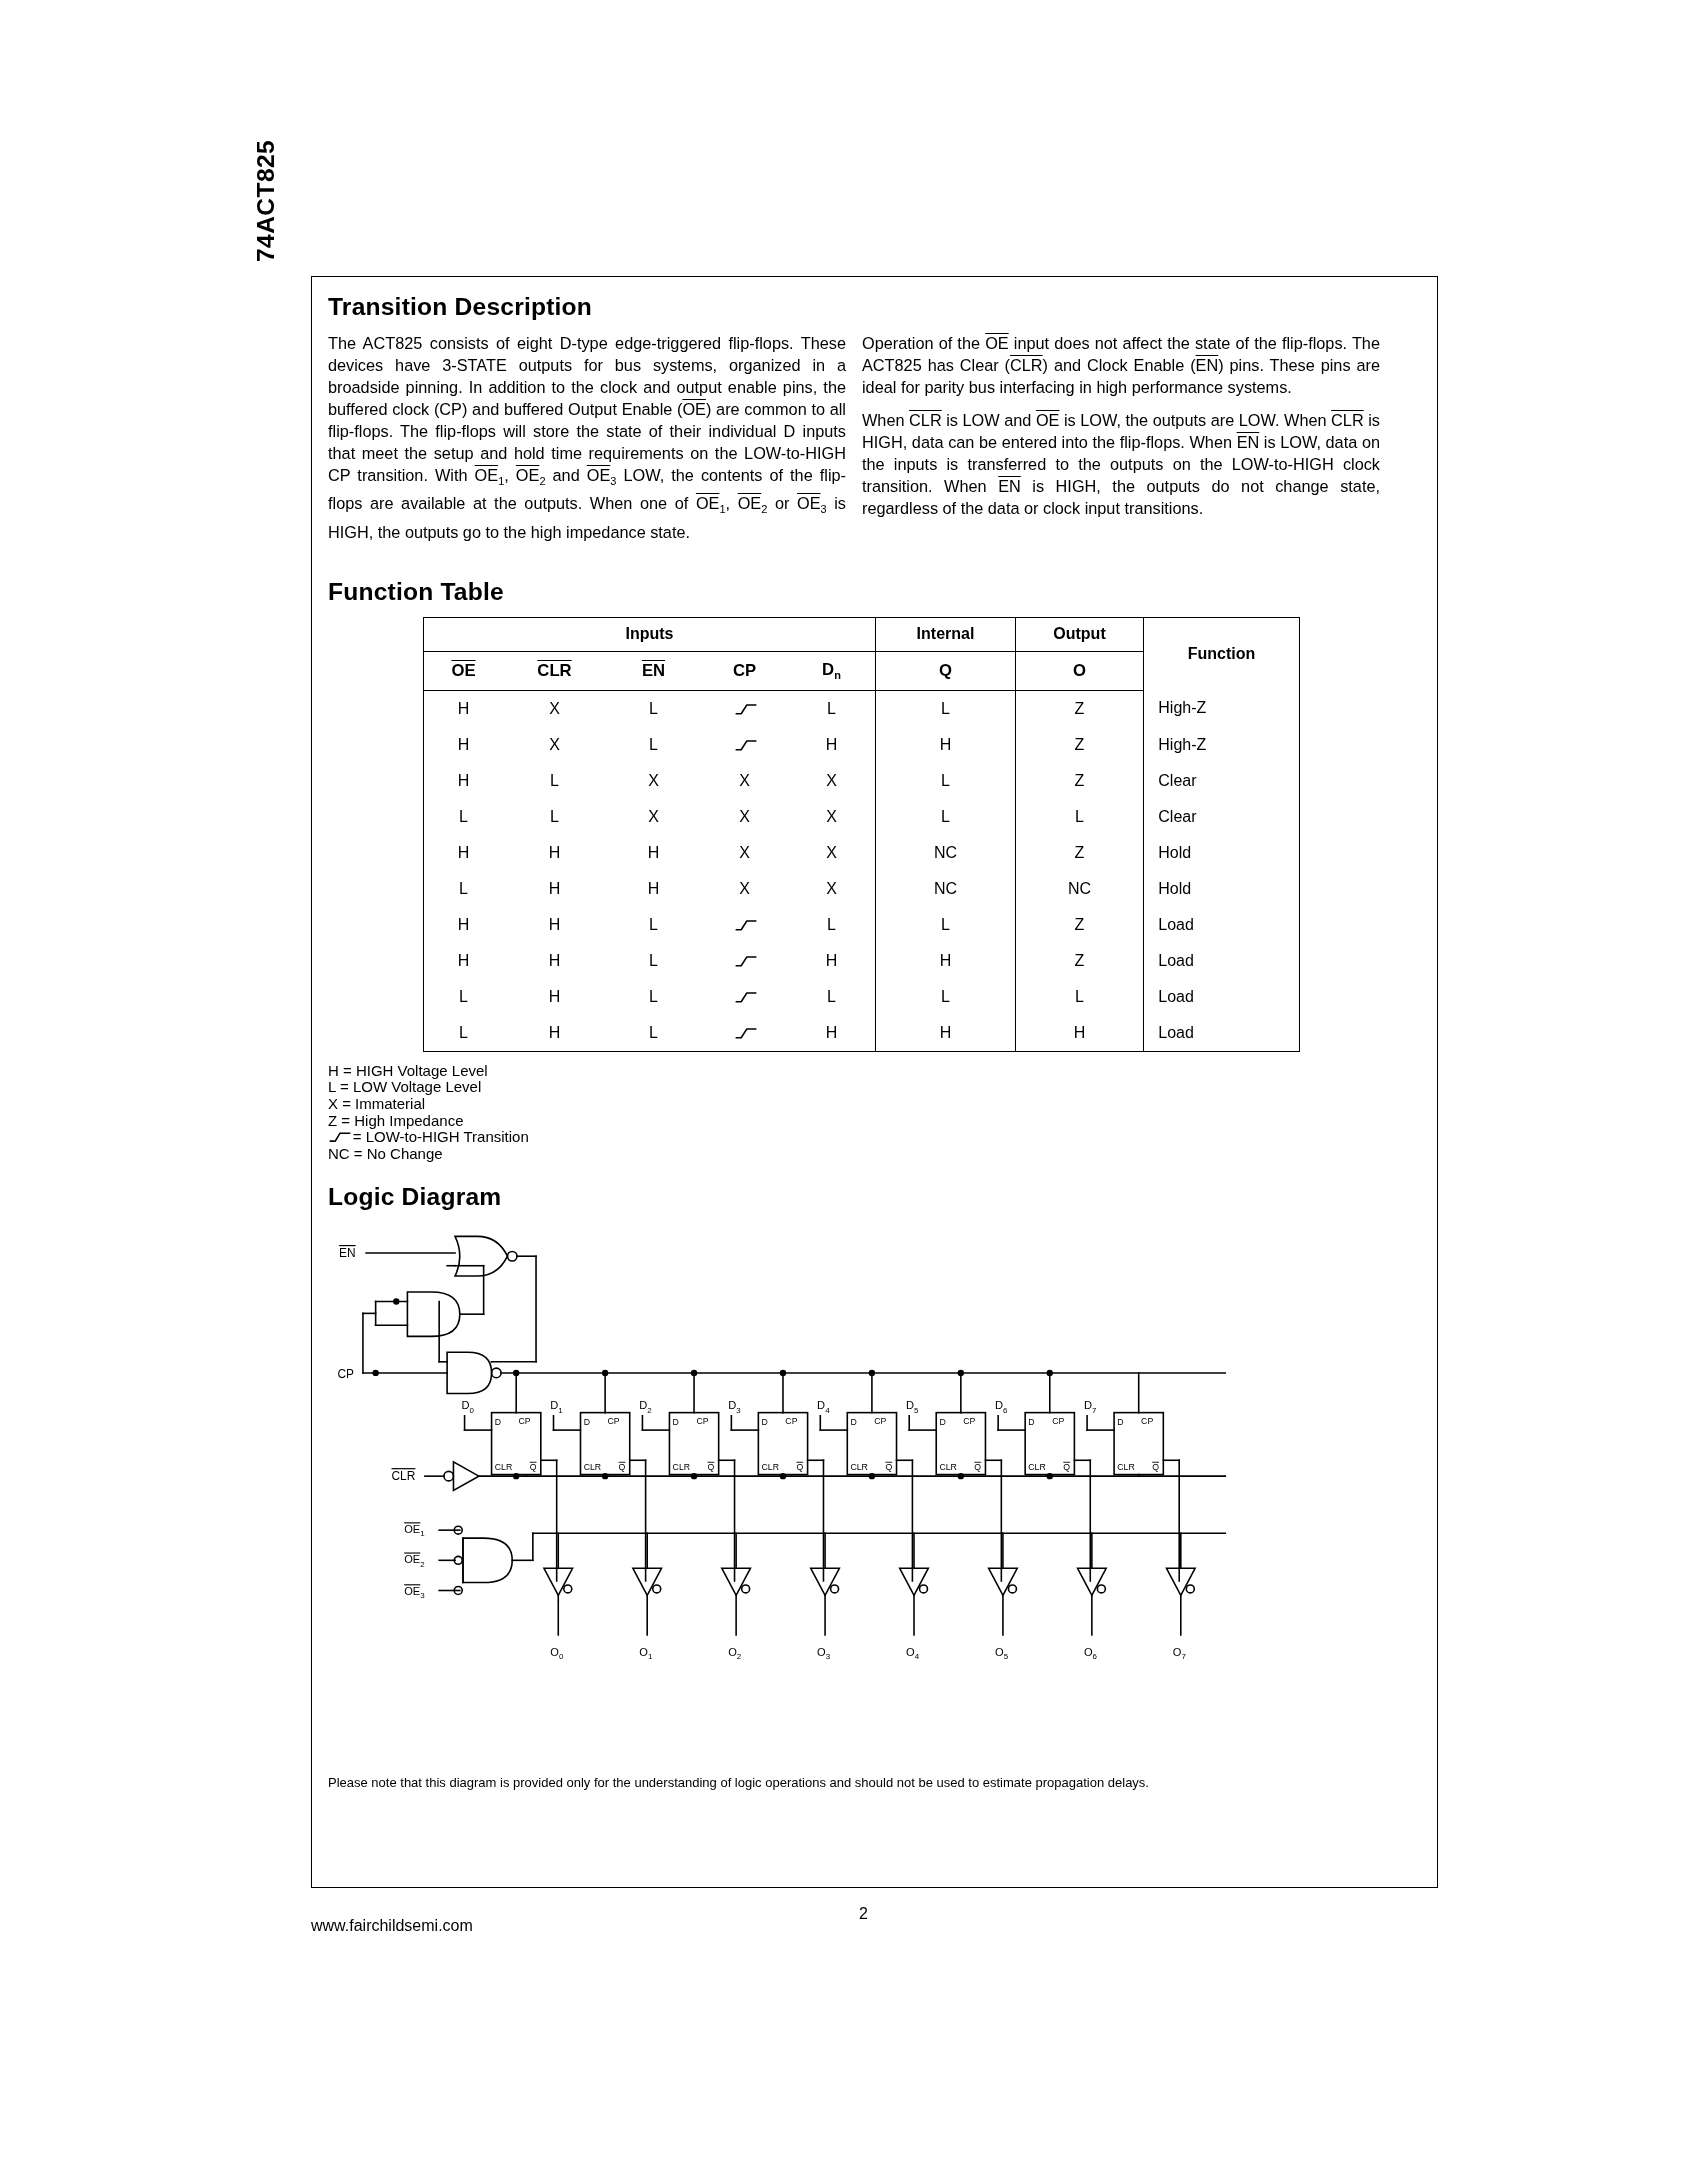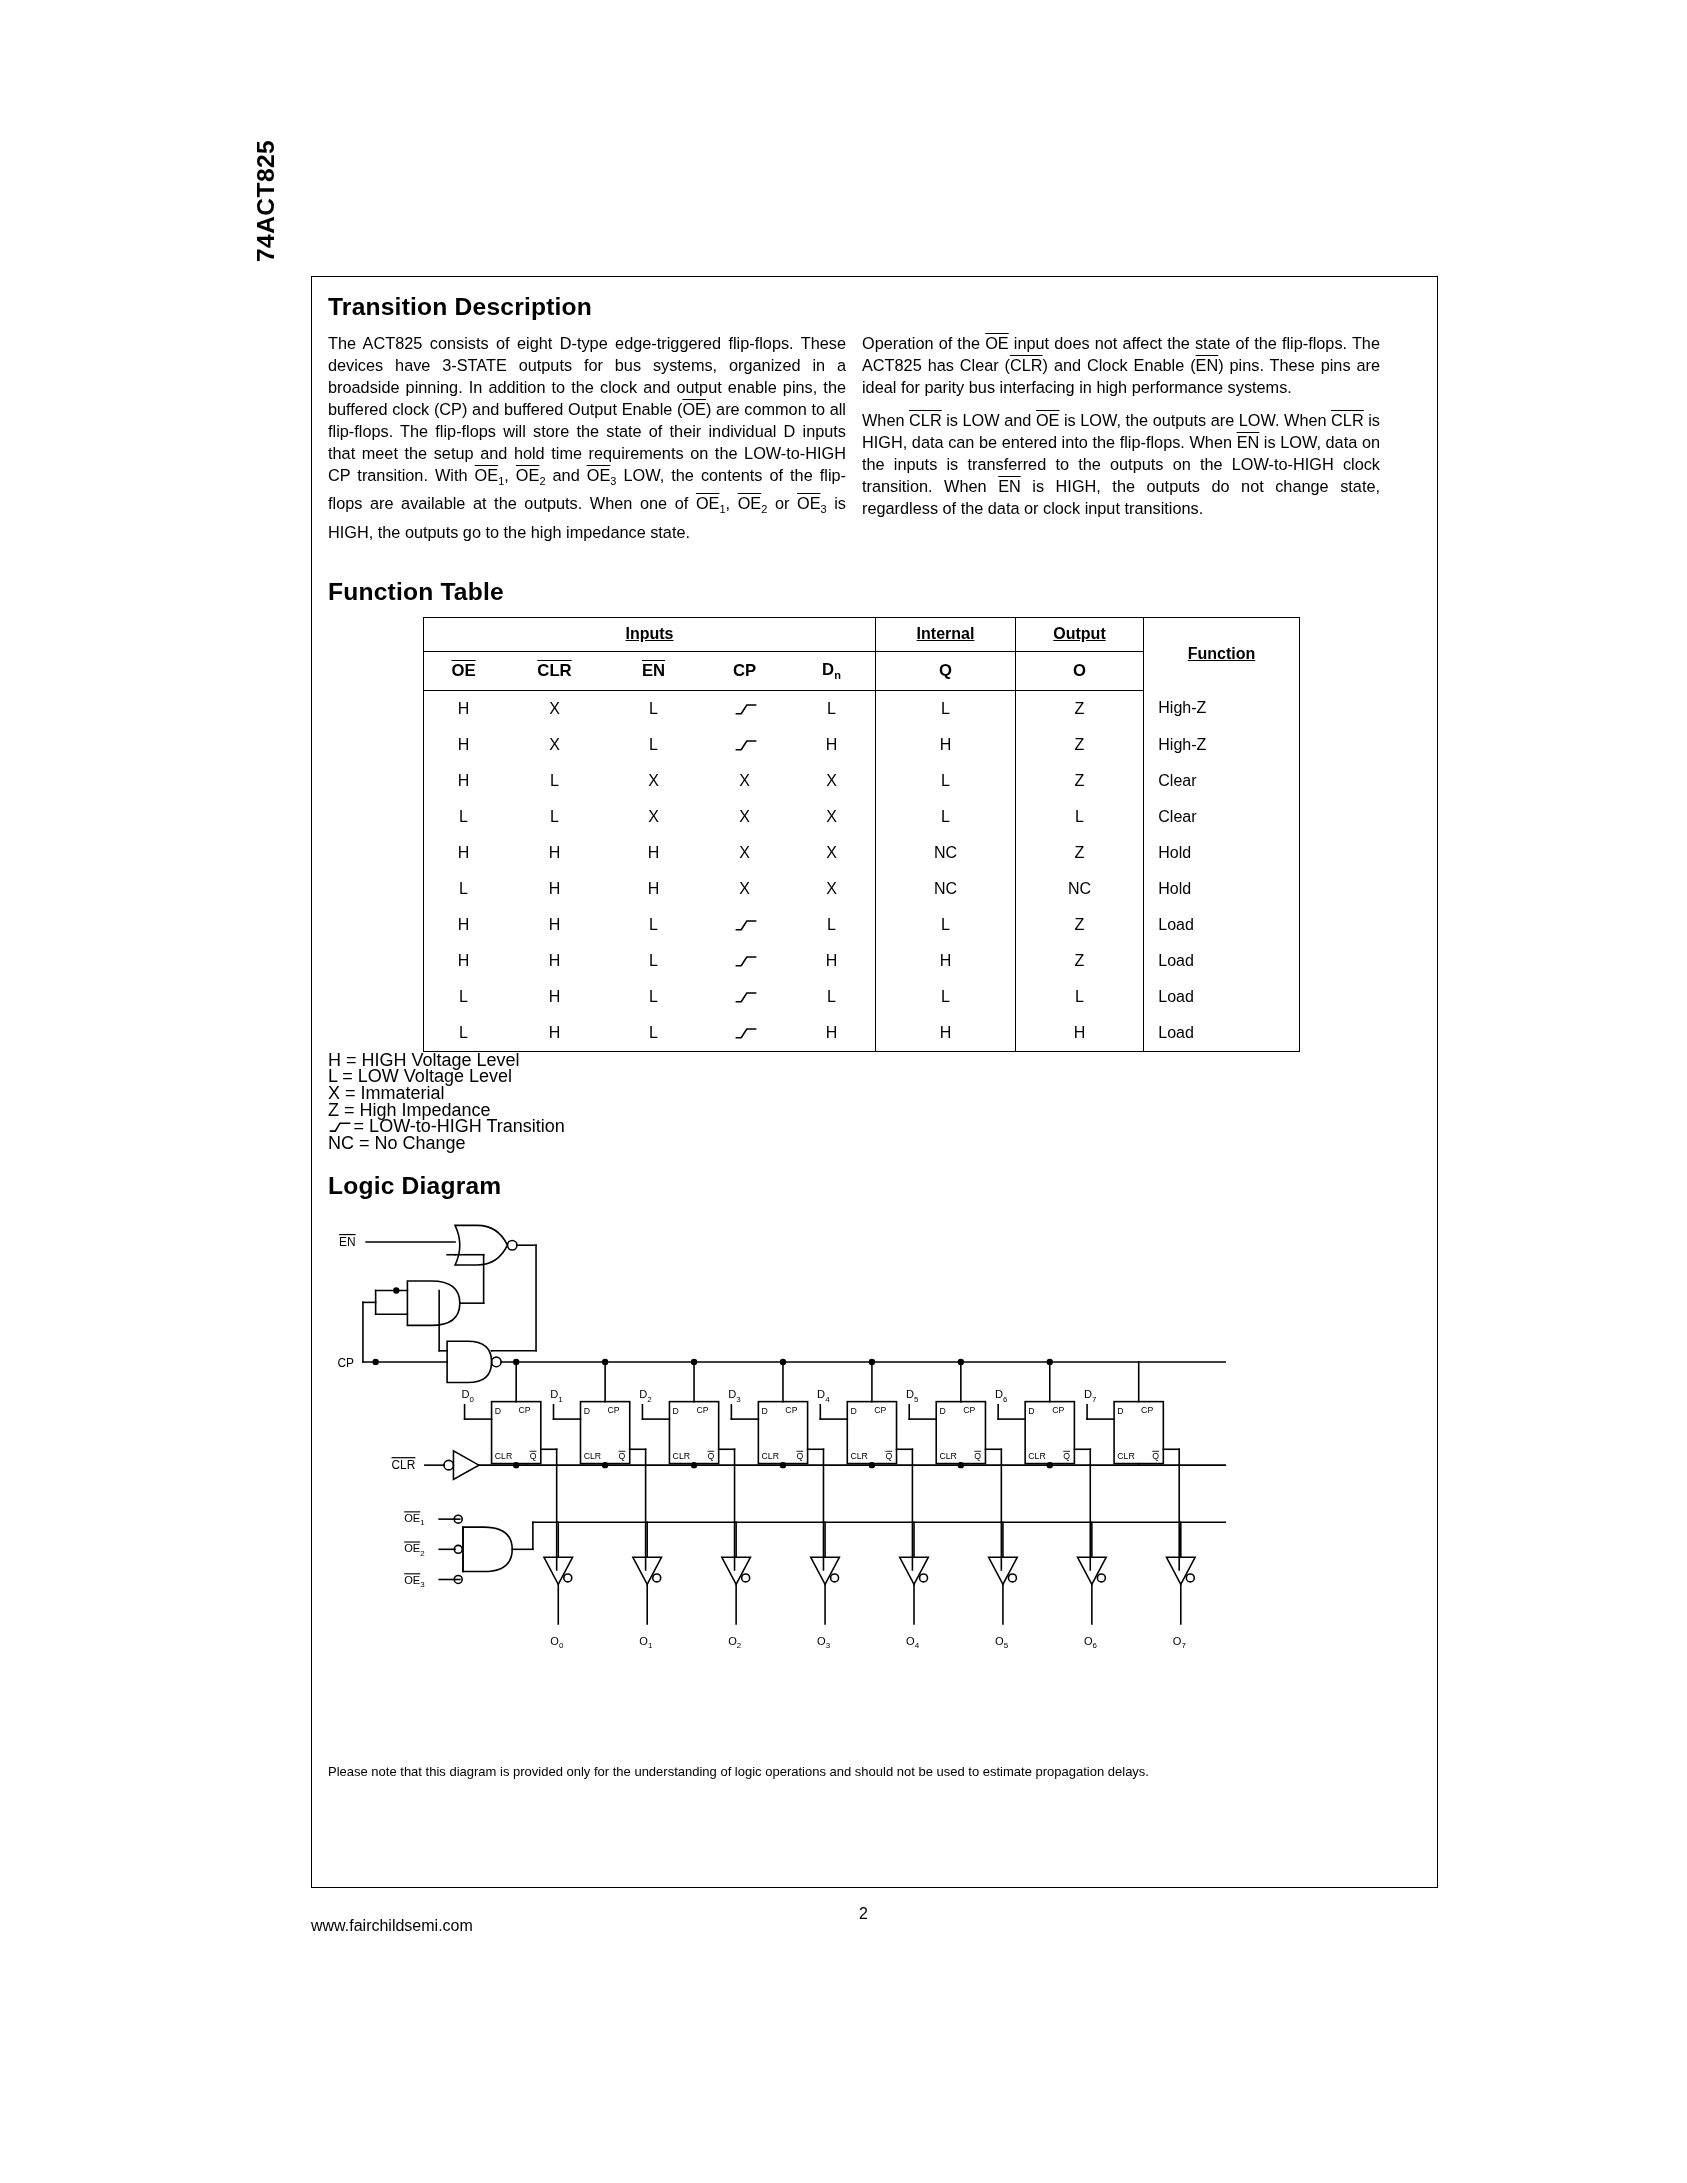--- a/index.html
+++ b/index.html
@@ -81,21 +81,20 @@
   }
   table.ft th, table.ft td {
     text-align: center;
     vertical-align: middle;
     padding: 0;
   }
   table.ft .grp {
     height: 33px;
     font-weight: bold;
     font-size: 16px;
-    text-decoration: underline;
   }
   table.ft .sub {
     height: 38px;
     font-weight: bold;
     font-size: 16.7px;
   }
   table.ft .datarow td {
     height: 36px;
     font-size: 16px;
   }
@@ -106,23 +105,23 @@
   .br { border-right: 1.6px solid #000; }
   .w-oe  { width: 79px; }
   .w-clr { width: 103px; }
   .w-en  { width: 95px; }
   .w-cp  { width: 87px; }
   .w-dn  { width: 87px; }
   .w-q   { width: 139px; margin-top: 28px; }
   .w-o   { width: 127px; }
   .w-fn  { width: 155px; }
   .legend {
-    margin-top: 0;
+    margin-top: 11px;
     margin-left: 0px;
-    font-size: 18px;
+    font-size: 15px;
     line-height: 16.7px;
   }
   .legend div { white-space: nowrap; }
   .trans-glyph {
     display: inline-block;
     width: 20.6px;
     height: 11px;
     position: relative;
     vertical-align: middle;
   }

